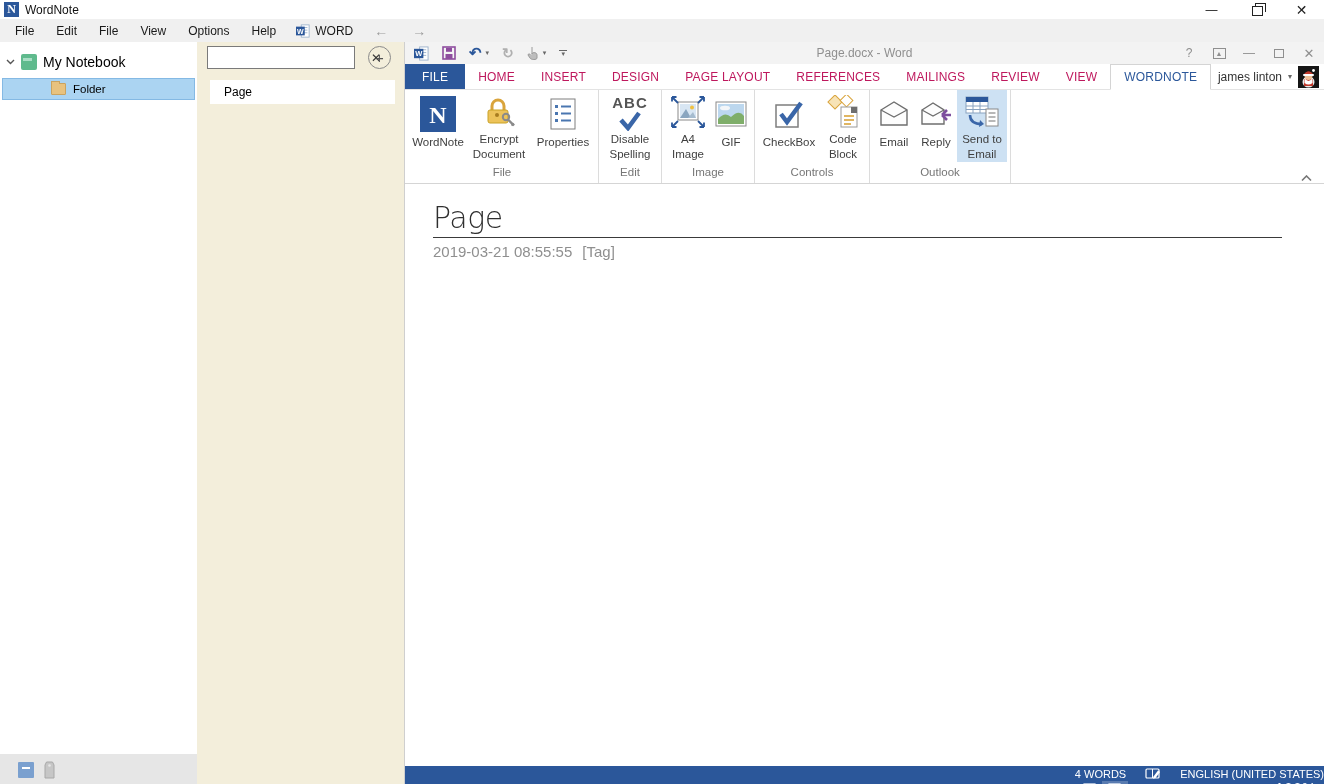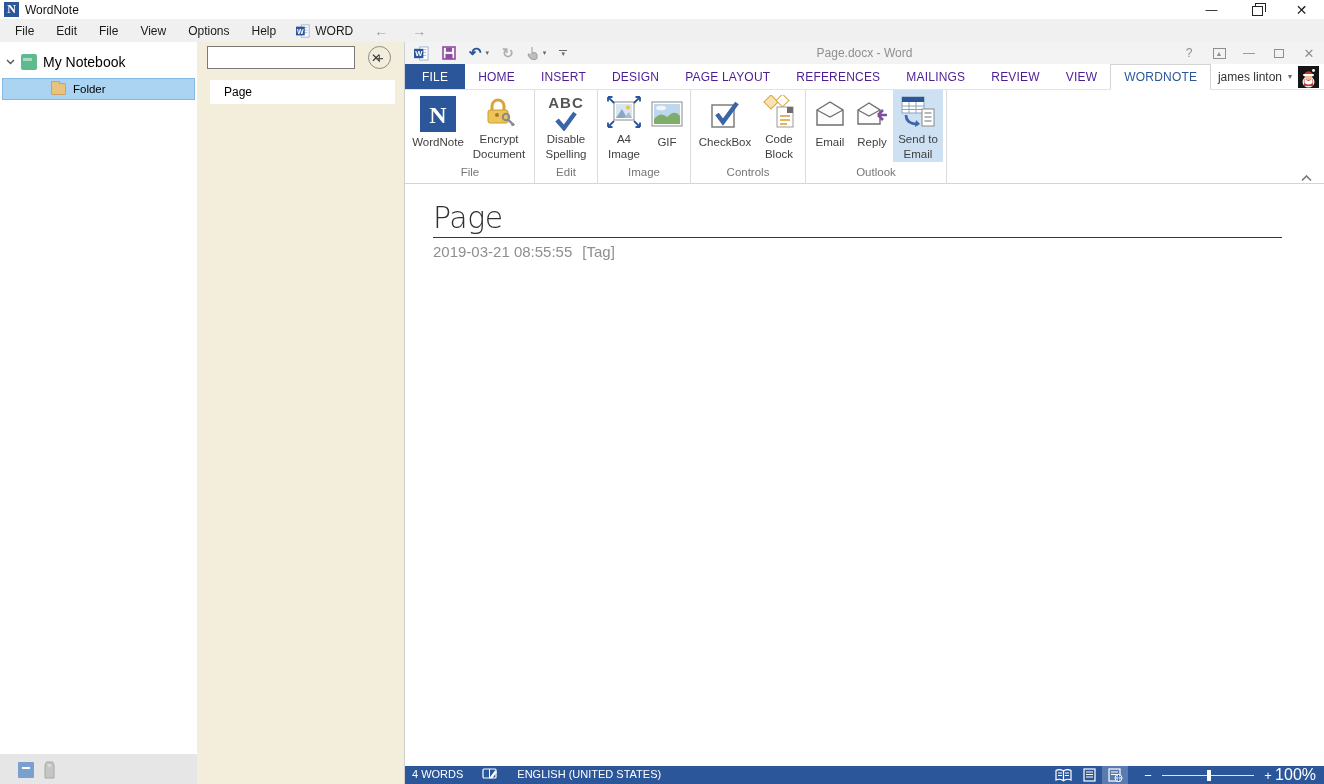--- a/index.html
+++ b/index.html
@@ -54,21 +54,21 @@
   .undo-icon { color:#2b579a; font-size:15px; font-weight:bold; }
   .redo-icon { color:#b0b0b0; font-size:14px; font-weight:bold; }
   .wtitle-text { position:absolute; left:0; right:0; text-align:center; font-size:12px; color:#8f8f8f; }
   .wtitle-controls { margin-left:auto; display:flex; align-items:center; gap:0; z-index:2; }
   .wt-btn { width:30px; height:22px; display:flex; align-items:center; justify-content:center; color:#8f8f8f; font-size:12px; }
   .ribbon-display-icon { width:13px; height:11px; border:1px solid #8f8f8f; display:flex; align-items:flex-start; justify-content:center; font-size:7px; color:#8f8f8f; line-height:9px; }
   .max-glyph { width:10px; height:9px; border:1px solid #8f8f8f; }
 
   
   .tabrow { position:absolute; left:0; top:22px; width:100%; height:26px; background:#fff; display:flex; align-items:stretch; border-bottom:1px solid #e3e3e3; }
-  .tab { font-size:12px; color:#4c1d95; display:flex; align-items:center; padding:0 13px; letter-spacing:0.2px; }
+  .tab { font-size:12px; color:#be185d; display:flex; align-items:center; padding:0 13px; letter-spacing:0.2px; }
   .tab-file { background:#2b579a; color:#fff; padding:0 17px; }
   .tab-active { background:#fff; color:#2b579a; border:1px solid #d4d4d4; border-bottom:1px solid #fff; margin-bottom:-1px; }
   .user-area { margin-left:auto; display:flex; align-items:center; gap:6px; padding-right:5px; }
   .user-name { font-size:12px; color:#333; }
   .user-caret { font-size:8px; color:#666; }
   .avatar { width:21px; height:22px; }
 
   
   .ribbon { position:absolute; left:0; top:48px; width:100%; height:94px; background:#fff; border-bottom:1px solid #d5d5d5; display:flex; padding-left:1px; }
   .rib-group { display:flex; flex-direction:column; border-right:1px solid #dcdcdc; padding:0 3px; }
@@ -81,21 +81,21 @@
   .abc-stack { display:flex; flex-direction:column; align-items:center; }
   .abc-text { font-size:15px; font-weight:bold; color:#555; letter-spacing:1px; }
   .collapse-ribbon { position:absolute; right:12px; top:126px; }
 
   
   .docarea { position:absolute; left:0; top:142px; width:100%; height:582px; background:#fff; }
   .doc-title { margin:16px 0 0 28px; width:849px; font-size:30px; font-weight:200; color:#2f2f2f; font-family:"DejaVu Sans","Liberation Sans",sans-serif; letter-spacing:-0.5px; border-bottom:1.5px solid #3a3a3a; padding-bottom:2px; }
   .doc-meta { margin:5px 0 0 28px; font-size:15px; color:#8f8f8f; display:flex; gap:10px; }
 
   
-  .statusbar { position:absolute; left:0; bottom:0; width:100%; height:18px; background:#2b579a; color:#fff; display:flex; align-items:flex-start; font-size:11px; }
+  .statusbar { position:absolute; left:0; bottom:0; width:100%; height:18px; background:#2b579a; color:#fff; display:flex; align-items:flex-end; font-size:11px;flex-direction:column; }
   .sb-left { display:flex; align-items:center; gap:19px; padding-left:7px; }
   .sb-right { margin-left:auto; display:flex; align-items:center; padding-right:8px; }
   .view-btn { width:26px; height:18px; display:flex; align-items:center; justify-content:center; }
   .view-btn.active { background:rgba(255,255,255,0.22); }
   .zoom-ctl { display:flex; align-items:center; margin-left:14px; }
   .zoom-track { position:relative; width:92px; height:11px; margin:0 8px; }
   .zoom-track::before { content:""; position:absolute; left:0; right:0; top:5px; height:1px; background:rgba(255,255,255,0.85); }
   .zoom-thumb { position:absolute; left:45px; top:0; width:4px; height:11px; background:#fff; }
   .zoom-sign { font-size:13px; width:12px; text-align:center; }
   .zoom-pct { width:42px; text-align:right; font-size:16px; }
@@ -258,20 +258,34 @@
                 <path d="M10 16 v-5 a6 6 0 0 1 12 0 v5" fill="none" stroke="#d9a43c" stroke-width="3"></path>
                 <rect x="6" y="15" width="20" height="13" rx="2" fill="#edc35a" stroke="#c9a227"></rect>
                 <circle cx="15" cy="20" r="2" fill="#a87d1f"></circle>
                 <circle cx="24" cy="22" r="3.2" fill="none" stroke="#8a8a8a" stroke-width="2"></circle>
                 <line x1="26" y1="24.5" x2="32" y2="30.5" stroke="#8a8a8a" stroke-width="2.4"></line>
                 <line x1="29.5" y1="30.5" x2="32" y2="28.5" stroke="#8a8a8a" stroke-width="2"></line>
               </svg>
             </div>
             <div class="rib-btn-label">Encrypt Document</div>
           </div>
+          <div class="rib-btn" style="width:64px;">
+            <div class="rib-icon">
+              <svg width="28" height="32" viewBox="0 0 28 32">
+                <rect x="2" y="1" width="24" height="30" fill="#fff" stroke="#7e7e7e"></rect>
+                <rect x="6" y="7" width="3" height="3" fill="#4a76b0"></rect>
+                  <line x1="12" y1="8.5" x2="22" y2="8.5" stroke="#4a76b0" stroke-width="2"></line>
+                <rect x="6" y="14" width="3" height="3" fill="#4a76b0"></rect>
+                  <line x1="12" y1="15.5" x2="22" y2="15.5" stroke="#4a76b0" stroke-width="2"></line>
+                <rect x="6" y="21" width="3" height="3" fill="#4a76b0"></rect>
+                  <line x1="12" y1="22.5" x2="22" y2="22.5" stroke="#4a76b0" stroke-width="2"></line>
+              </svg>
+            </div>
+            <div class="rib-btn-label">Properties</div>
+          </div>
         </div>
         <div class="rib-label">File</div>
       </div>
 
       <div class="rib-group">
         <div class="rib-buttons">
           <div class="rib-btn" style="width:56px;">
             <div class="rib-icon">
               <span class="abc-stack">
                 <span class="abc-text">ABC</span>

